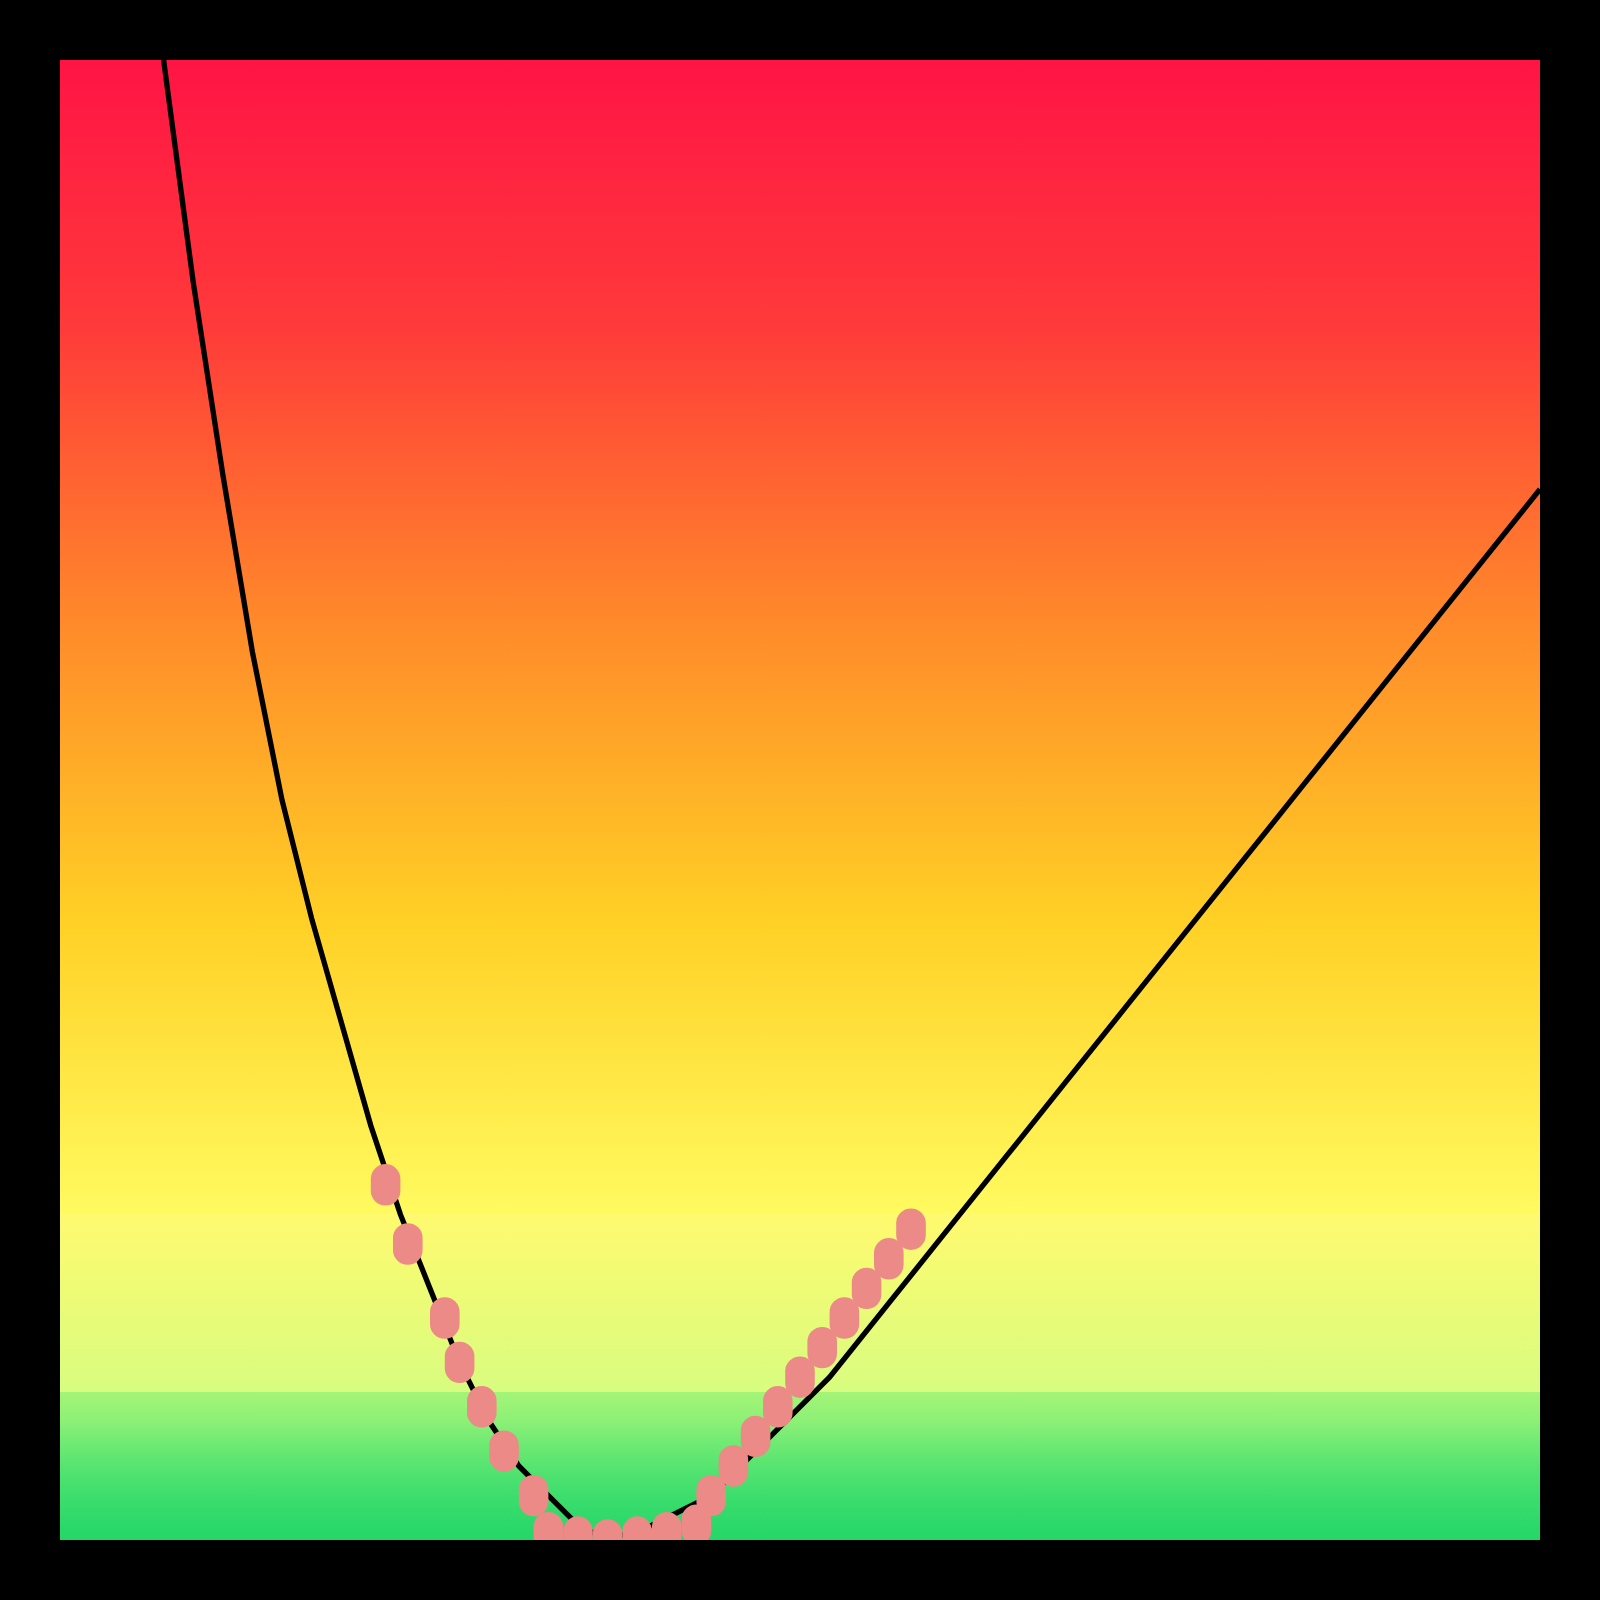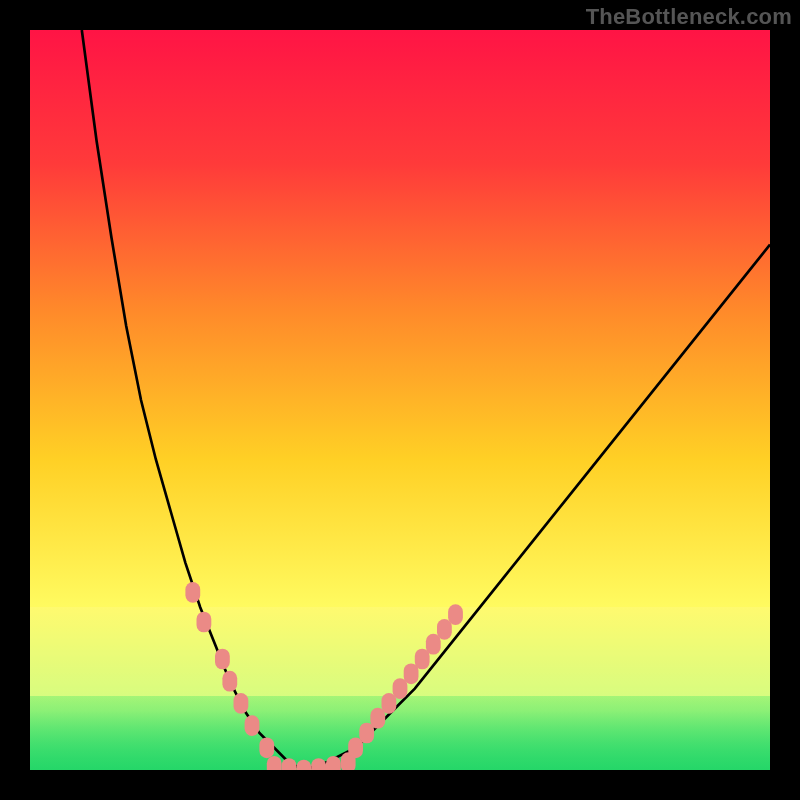--- a/index.html
+++ b/index.html
@@ -105,14 +105,13 @@
           <rect x="50.5" y="85.6" width="2" height="2.8" rx="1" fill="#eb8a86"></rect>
           <rect x="52" y="83.6" width="2" height="2.8" rx="1" fill="#eb8a86"></rect>
           <rect x="53.5" y="81.6" width="2" height="2.8" rx="1" fill="#eb8a86"></rect>
           <rect x="55" y="79.6" width="2" height="2.8" rx="1" fill="#eb8a86"></rect>
           <rect x="56.5" y="77.6" width="2" height="2.8" rx="1" fill="#eb8a86"></rect>
         </g>
     </svg>
 
   </div>
 
-  <div class="watermark">TheBottleneck.com</div>
 </div>
 
 </body></html>

